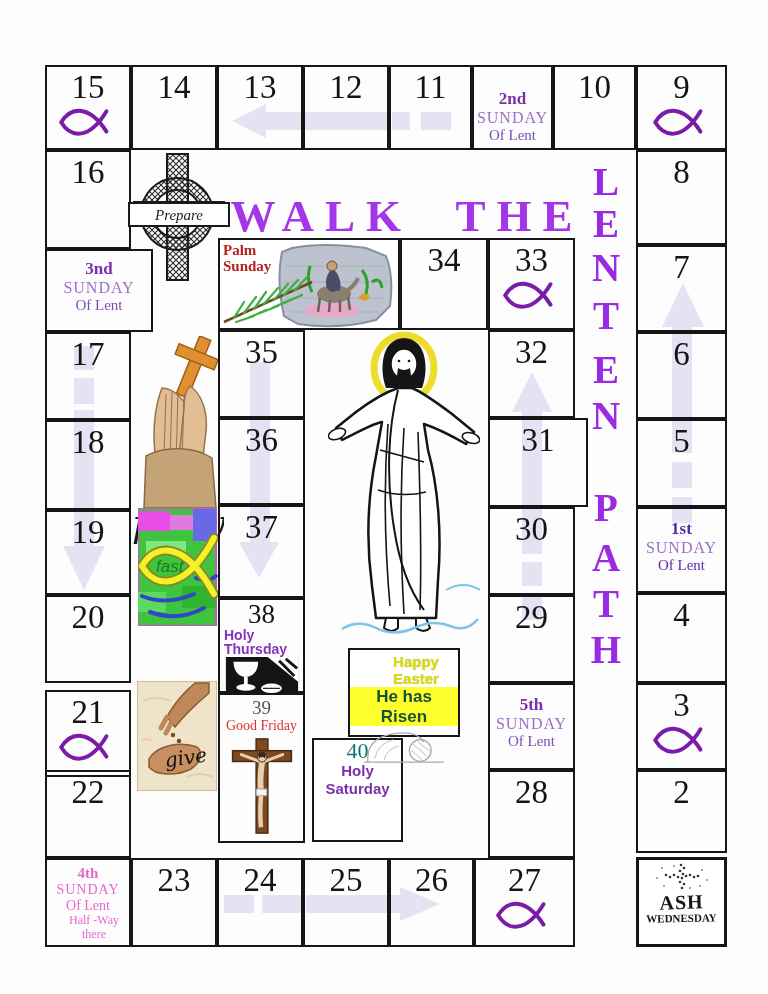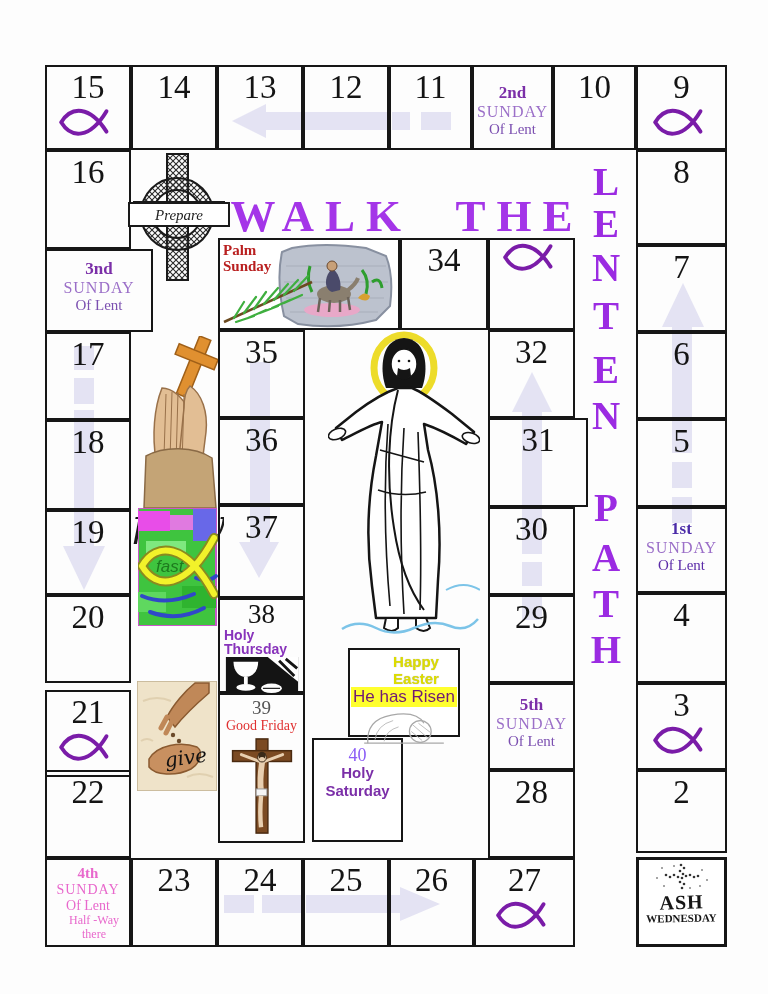--- a/index.html
+++ b/index.html
@@ -30,28 +30,28 @@
   .vlet{position:absolute;left:582px;width:48px;text-align:center;font-size:39px;
         font-weight:bold;color:#9B2BE2;line-height:1;z-index:4;}
   
   .palm-label{position:absolute;left:3px;top:3px;z-index:3;text-align:left;
       font-weight:bold;font-size:15px;color:#B92020;line-height:1.05;}
   .ht-num{font-size:27px;padding-top:0;}
   .ht-line{font-family:"Liberation Sans",sans-serif;font-weight:bold;font-size:14px;
       color:#8833BB;line-height:1.0;text-align:left;padding-left:4px;}
   .num39{display:block;font-size:19px;color:#555;padding-top:2px;}
   .gf{font-size:14px;color:#E03030;line-height:1;}
-  .hs-num{font-size:18px;color:#8b5cf6;padding-top:6px;line-height:1;}
+  .hs-num{font-size:22px;color:#0f766e;padding-top:0;line-height:1;}
   .hs-line{font-family:"Liberation Sans",sans-serif;font-weight:bold;font-size:15px;
       color:#7B2FA8;line-height:1.2;}
   .whitebox{background:#fff;}
   .he1{font-family:"Liberation Sans",sans-serif;font-weight:bold;font-size:15px;
       color:#DGDG00;color:#DCDC00;text-shadow:0 0 1px #aaa;padding-top:3px;padding-left:24px;}
-  .he2{font-family:"Liberation Sans",sans-serif;font-weight:normal;font-size:17px;
-      color:#701a75;background:#FFFF2E;display:inline-block;padding:0 2px;line-height:1.15;}
+  .he2{font-family:"Liberation Sans",sans-serif;font-weight:bold;font-size:17px;
+      color:#14532d;background:#FFFF2E;display:inline-block;padding:0 2px;line-height:1.15;}
   .ash-box{border-width:3px;}
   .ash1{font-size:20px;font-weight:bold;color:#161616;letter-spacing:1px;line-height:1;
         transform:rotate(-2deg);}
   .ash2{font-size:11px;font-weight:bold;color:#161616;line-height:1.1;transform:rotate(-1deg);}
   svg{display:block;}
   .decor{position:absolute;}
 </style>
 </head>
 <body>
 
@@ -189,21 +189,21 @@
   </div>
 <div class="cell" style="left:217px;top:65px;width:86px;height:85px">
     <span class="num">13</span>
   </div>
 <div class="cell" style="left:303px;top:65px;width:86px;height:85px">
     <span class="num">12</span>
   </div>
 <div class="cell" style="left:389px;top:65px;width:83px;height:85px">
     <span class="num">11</span>
   </div>
-<div class="cell sun" style="left:472px;top:65px;width:81px;height:85px;padding-top:16px">
+<div class="cell sun" style="left:472px;top:65px;width:81px;height:85px;padding-top:22px">
   <div class="ord">2nd</div>
   <div class="sunline">SUNDAY</div>
   <div class="oflent">Of Lent</div>
 </div>
 <div class="cell" style="left:553px;top:65px;width:83px;height:85px">
     <span class="num">10</span>
   </div>
 <div class="cell" style="left:636px;top:65px;width:91px;height:85px">
   <span class="num">9</span>
   <svg class="fish" viewBox="0 0 64 40">
@@ -347,20 +347,21 @@
     <path d="M138,58 q6,-8 12,-2 q-2,8 -12,2 Z" fill="#D8A030"></path>
     <path d="M4,82 L92,42" stroke="#6B4A20" stroke-width="2.5" fill="none"></path>
     <path d="M14,78 L24,62 M24,73 L36,57 M34,69 L46,52 M44,64 L58,48 M54,60 L68,44 M64,55 L78,40 M74,51 L88,36
              M16,82 L34,76 M28,78 L46,70 M40,73 L58,66 M52,68 L70,60 M64,63 L82,55" stroke="#3FAF3F" stroke-width="2.2" fill="none" stroke-linecap="round"></path>
   </svg>
 </div>
 <div class="cell" style="left:400px;top:238px;width:88px;height:92px">
     <span class="num">34</span>
   </div>
 <div class="cell" style="left:488px;top:238px;width:87px;height:92px">
+  <span class="num">33</span>
   <svg class="fish" viewBox="0 0 64 40">
       <path d="M3,22 C14,4 34,4 52,32 M3,22 C14,40 34,40 52,10"></path>
     </svg>
 </div>
 
 <div class="cell" style="left:218px;top:330px;width:87px;height:88px">
     <span class="num">35</span>
   </div>
 <div class="cell" style="left:218px;top:418px;width:87px;height:87px">
     <span class="num">36</span>

